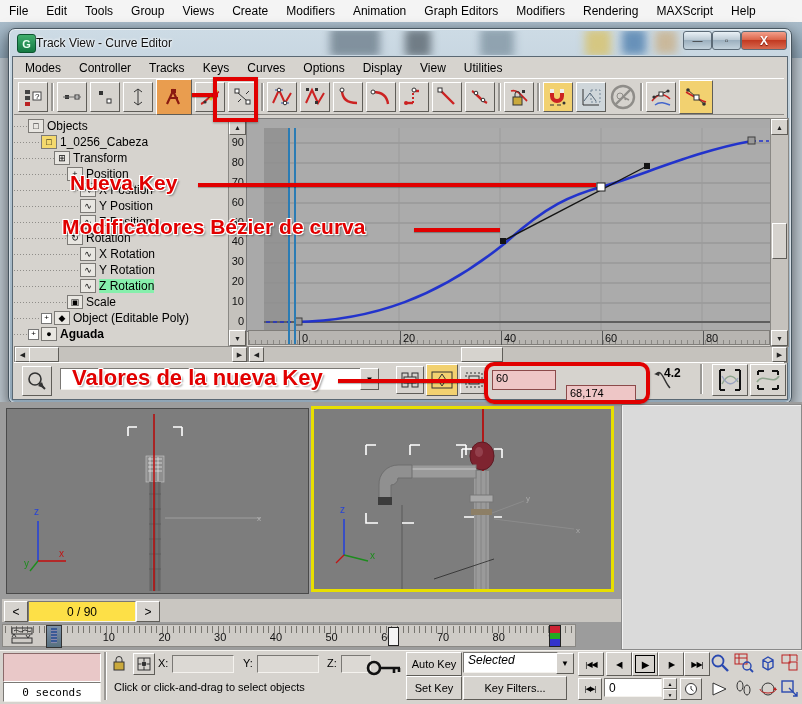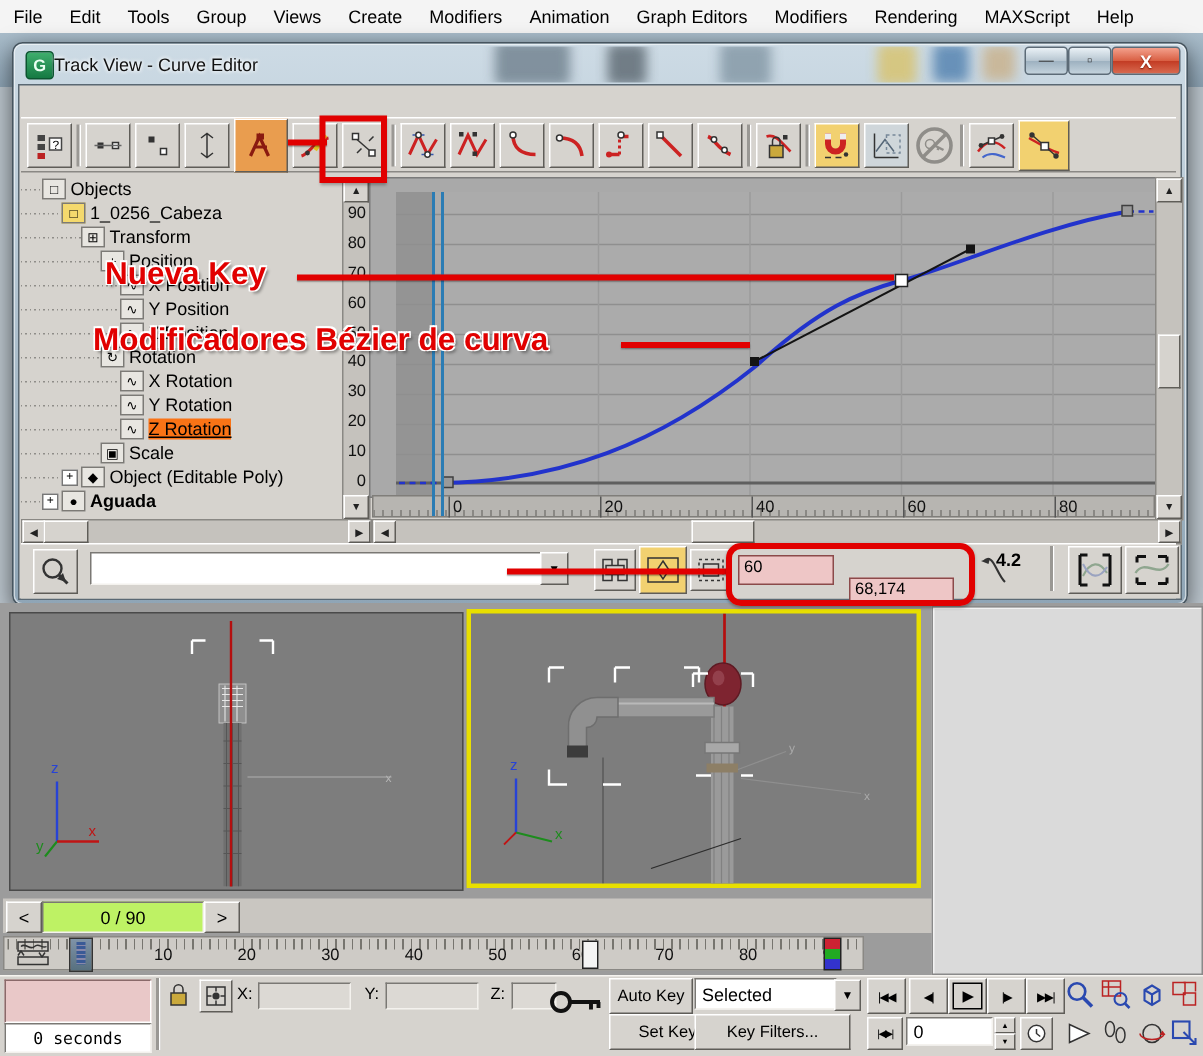--- a/index.html
+++ b/index.html
@@ -27,21 +27,21 @@
   #cemenu{left:16px;top:59px;width:766px;height:18px;display:flex;align-items:center;background:#d6d3ce;}
   #cemenu span{padding:0 9px;font-size:12px;}
   
   #cetoolbar{left:14px;top:78px;width:770px;height:37px;background:#d6d3ce;border-top:1px solid #fff;border-bottom:1px solid #8a8884;display:flex;align-items:center;gap:3px;padding-left:4px;box-sizing:border-box;}
   .tbtn{width:28px;height:28px;flex:0 0 auto;}
   
   #tree{left:14px;top:118px;width:214px;height:226px;background:#d6d3ce;overflow:hidden;}
   .trow{height:16px;display:flex;align-items:center;white-space:nowrap;}
   .tico{display:inline-flex;align-items:center;justify-content:center;width:14px;height:12px;border:1px solid #7c7a76;background:#e8e6e1;font-size:9px;margin-right:3px;flex:0 0 auto;}
   .tguide{height:1px;background-image:repeating-linear-gradient(90deg,#8f8d89 0 1px,transparent 1px 3px);flex:0 0 auto;}
-  .tsel{background:#f97316;text-decoration:underline;}
+  .tsel{background:#86efac;}
   .ticohl{background:#f4d96d;}
   .texp{display:inline-flex;width:9px;height:9px;border:1px solid #777;background:#fff;font-size:8px;line-height:7px;justify-content:center;margin-right:2px;flex:0 0 auto;}
   
   .sb{background:#c5c2bd;border:1px solid #8a8884;}
   .sbarrow{background:#d6d3ce;border:1px solid;border-color:#fff #5f5d58 #5f5d58 #fff;display:flex;align-items:center;justify-content:center;font-size:7px;color:#222;}
   .sbthumb{background:#d6d3ce;border:1px solid;border-color:#fff #5f5d58 #5f5d58 #fff;}
   
   #ylabels div{position:absolute;width:22px;text-align:right;font-size:11px;color:#111;}
   #ruler{left:248px;top:330px;width:522px;height:15px;background:#b7b5b1;border:1px solid #807e7a;box-sizing:border-box;background-image:repeating-linear-gradient(90deg,#8a8884 0 1px,transparent 1px 6px);background-size:100% 4px;background-position:0 100%;background-repeat:no-repeat;}
   #ruler span{position:absolute;top:0px;font-size:11px;color:#111;border-left:1px solid #555;padding-left:2px;line-height:14px;}
@@ -107,20 +107,31 @@
       <span>—</span>
     </div>
   <div class="ab winbtn" style="left:712px;top:31px;width:27px;">
       <span>▫</span>
     </div>
   <div class="ab winbtn" id="btnclose" style="left:741px;top:31px;width:44px;">
       <span>X</span>
     </div>
 
   <div class="ab" id="cecontent"></div>
+  <div class="ab" id="cemenu">
+      <span>Modes</span>
+      <span>Controller</span>
+      <span>Tracks</span>
+      <span>Keys</span>
+      <span>Curves</span>
+      <span>Options</span>
+      <span>Display</span>
+      <span>View</span>
+      <span>Utilities</span>
+    </div>
 
   <div class="ab" id="cetoolbar">
     <div class="tbtn btn3d">
       <svg width="20" height="20">
           <rect x="2" y="3" width="5" height="4" fill="#444"></rect>
           <rect x="2" y="9" width="5" height="4" fill="#444"></rect>
           <rect x="2" y="15" width="5" height="4" fill="#b22"></rect>
           <rect x="10" y="5" width="8" height="8" fill="#fff" stroke="#444"></rect>
           <text x="12" y="12" font-size="8">?</text>
         </svg>
@@ -481,20 +492,21 @@
 
   <div class="ab redline" style="left:192px;top:93px;width:26px;"></div>
   <div class="ab redbox" style="left:213px;top:77px;width:37px;height:37px;"></div>
 
   <div class="ab anno" style="left:70px;top:171px;">Nueva Key</div>
   <div class="ab redline" style="left:198px;top:183px;width:398px;"></div>
 
   <div class="ab anno" style="left:62px;top:215px;">Modificadores Bézier de curva</div>
   <div class="ab redline" style="left:414px;top:228px;width:86px;"></div>
 
+  <div class="ab anno" style="left:72px;top:365px;font-size:22px;">Valores de la nueva Key</div>
   <div class="ab redline" style="left:338px;top:379px;width:148px;"></div>
   <div class="ab redbox" style="left:484px;top:362px;width:158px;height:34px;border-radius:10px;"></div>
 
   <div class="ab" id="vpbg"></div>
   <div class="ab vp" style="left:6px;top:408px;width:301px;height:184px;"></div>
   <div class="ab vp" id="vpright" style="left:311px;top:406px;width:303px;height:186px;box-sizing:border-box;"></div>
 
   <svg class="ab" style="left:7px;top:409px;" width="299" height="182">
     <rect x="139" y="47" width="18" height="26" fill="#8f8f8f" stroke="#c9c9c9" stroke-width="0.6"></rect>
     <path d="M141,50 h14 M141,54 h14 M141,58 h14 M141,62 h14 M143,48 v24 M147,48 v24 M151,48 v24" stroke="#e8e8e8" stroke-width="0.7"></path>
@@ -541,21 +553,21 @@
     <path d="M30,146 l-8,8" stroke="#c01414" stroke-width="1.2"></path>
     <path d="M120,170 l60,-20" stroke="#2a2a2a" stroke-width="0.8"></path>
   </svg>
 
   <div class="ab" id="cmdpanel"></div>
 
   <div class="ab" id="timeslider"></div>
   <div class="ab btn3d" style="left:4px;top:601px;width:22px;height:19px;">
       <span>&lt;</span>
     </div>
-  <div class="ab sunken" style="left:28px;top:601px;width:106px;height:19px;display:flex;align-items:center;justify-content:center;background:#bef264;">
+  <div class="ab sunken" style="left:28px;top:601px;width:106px;height:19px;display:flex;align-items:center;justify-content:center;background:#fde047;">
       <span>0 / 90</span>
     </div>
   <div class="ab btn3d" style="left:136px;top:601px;width:22px;height:19px;">
       <span>&gt;</span>
     </div>
 
   <div class="ab" id="trackbar">
       <span style="left: 99.7px;">10</span>
       <span style="left: 155.4px;">20</span>
       <span style="left: 211.1px;">30</span>
@@ -599,28 +611,29 @@
   <span class="ab slabel" style="left:158px;top:657px;">X:</span>
   <div class="ab sunken" style="left:172px;top:655px;width:60px;height:16px;background:#dcd9d4;"></div>
   <span class="ab slabel" style="left:243px;top:657px;">Y:</span>
   <div class="ab sunken" style="left:257px;top:655px;width:60px;height:16px;background:#dcd9d4;"></div>
   <span class="ab slabel" style="left:327px;top:657px;">Z:</span>
   <div class="ab sunken" style="left:341px;top:655px;width:28px;height:16px;background:#dcd9d4;"></div>
   <div class="ab" style="left:366px;top:658px;width:38px;height:26px;"><svg width="38" height="26">
         <circle cx="8" cy="10" r="6" stroke="#111" stroke-width="2.6" fill="none"></circle>
         <path d="M14,10 h20 M28,10 v5 M33,10 v4" stroke="#111" stroke-width="2.6"></path>
       </svg></div>
+  <div class="ab slabel" style="left:114px;top:681px;width:290px;white-space:nowrap;overflow:hidden;">Click or click-and-drag to select objects</div>
 
   <div class="ab btn3d" style="left:406px;top:652px;width:54px;height:22px;font-size:11px;">
       <span>Auto Key</span>
     </div>
-  <div class="ab btn3d" style="left:406px;top:676px;width:54px;height:22px;font-size:11px;padding-left:11px;">
+  <div class="ab btn3d" style="left:406px;top:676px;width:54px;height:22px;font-size:11px;">
       <span>Set Key</span>
     </div>
-  <div class="ab sunken" style="left:463px;top:652px;width:95px;height:21px;display:flex;align-items:center;padding-left:4px;box-sizing:border-box;">
+  <div class="ab sunken" style="left:463px;top:652px;width:95px;height:21px;display:flex;padding-left:4px;box-sizing:border-box;font-style:italic;">
       <span>Selected</span>
     </div>
   <div class="ab btn3d" style="left:556px;top:653px;width:16px;height:19px;font-size:8px;">
       <span>▼</span>
     </div>
   <div class="ab btn3d" style="left:463px;top:676px;width:102px;height:22px;font-size:11px;justify-content:center;">
       <span>Key Filters...</span>
     </div>
 
   <div class="ab btn3d pbtn" style="left:578px;top:652px;">

